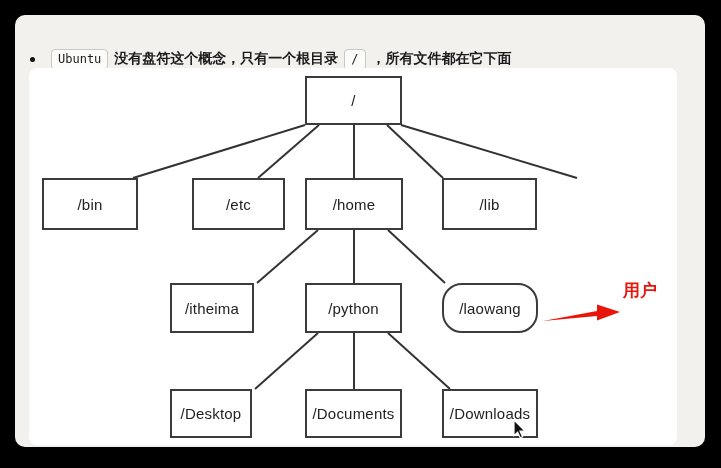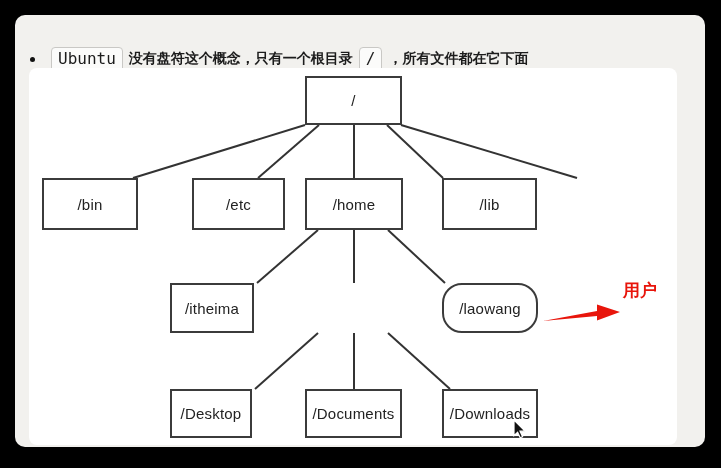--- a/index.html
+++ b/index.html
@@ -28,21 +28,21 @@
     font-size:14px;color:var(--ink);font-weight:600;
     white-space:nowrap;
   }
   .dot{
     width:5px;height:5px;border-radius:50%;background:#111;
     margin-right:10px;flex:0 0 auto;
   }
   .chip{
     font-family:"DejaVu Sans Mono","Liberation Mono",monospace;
     font-weight:400;
-    font-size:16px;line-height:1;
+    font-size:12px;line-height:1;
     background:#fbfbfa;
     border:1px solid #c9c8c5;
     border-radius:4px;
     padding:3px 6px 4px 6px;
     margin:0 6px;
     color:var(--ink);
   }
   .chip:first-of-type{margin-left:0;}
   .panel{
     position:absolute;left:14px;top:53px;width:648px;height:377px;
@@ -99,20 +99,21 @@
     </svg>
 
     <div class="node" style="left:276px;top:8px;width:97px;height:49px;">/</div>
 
     <div class="node" style="left:13px;top:110px;width:96px;height:52px;">/bin</div>
     <div class="node" style="left:143px;top:110px;width:93px;height:52px;margin-left:20px;">/etc</div>
     <div class="node" style="left:276px;top:110px;width:98px;height:52px;">/home</div>
     <div class="node" style="left:413px;top:110px;width:95px;height:52px;">/lib</div>
 
     <div class="node" style="left:141px;top:215px;width:84px;height:50px;">/itheima</div>
+    <div class="node" style="left:276px;top:215px;width:97px;height:50px;">/python</div>
     <div class="node" style="left:413px;top:215px;width:96px;height:50px;border-radius:20px;">/laowang</div>
 
     <div class="node" style="left:141px;top:321px;width:82px;height:49px;">/Desktop</div>
     <div class="node" style="left:276px;top:321px;width:97px;height:49px;">/Documents</div>
     <div class="node" style="left:413px;top:321px;width:96px;height:49px;">/Downloads</div>
 
     <svg class="red-arrow" viewBox="0 0 648 377">
       <path d="M514 253 L568 243 L568 236.5 L591 244 L568 252.5 L568 248 Z" fill="#e8150b"></path>
     </svg>
 

